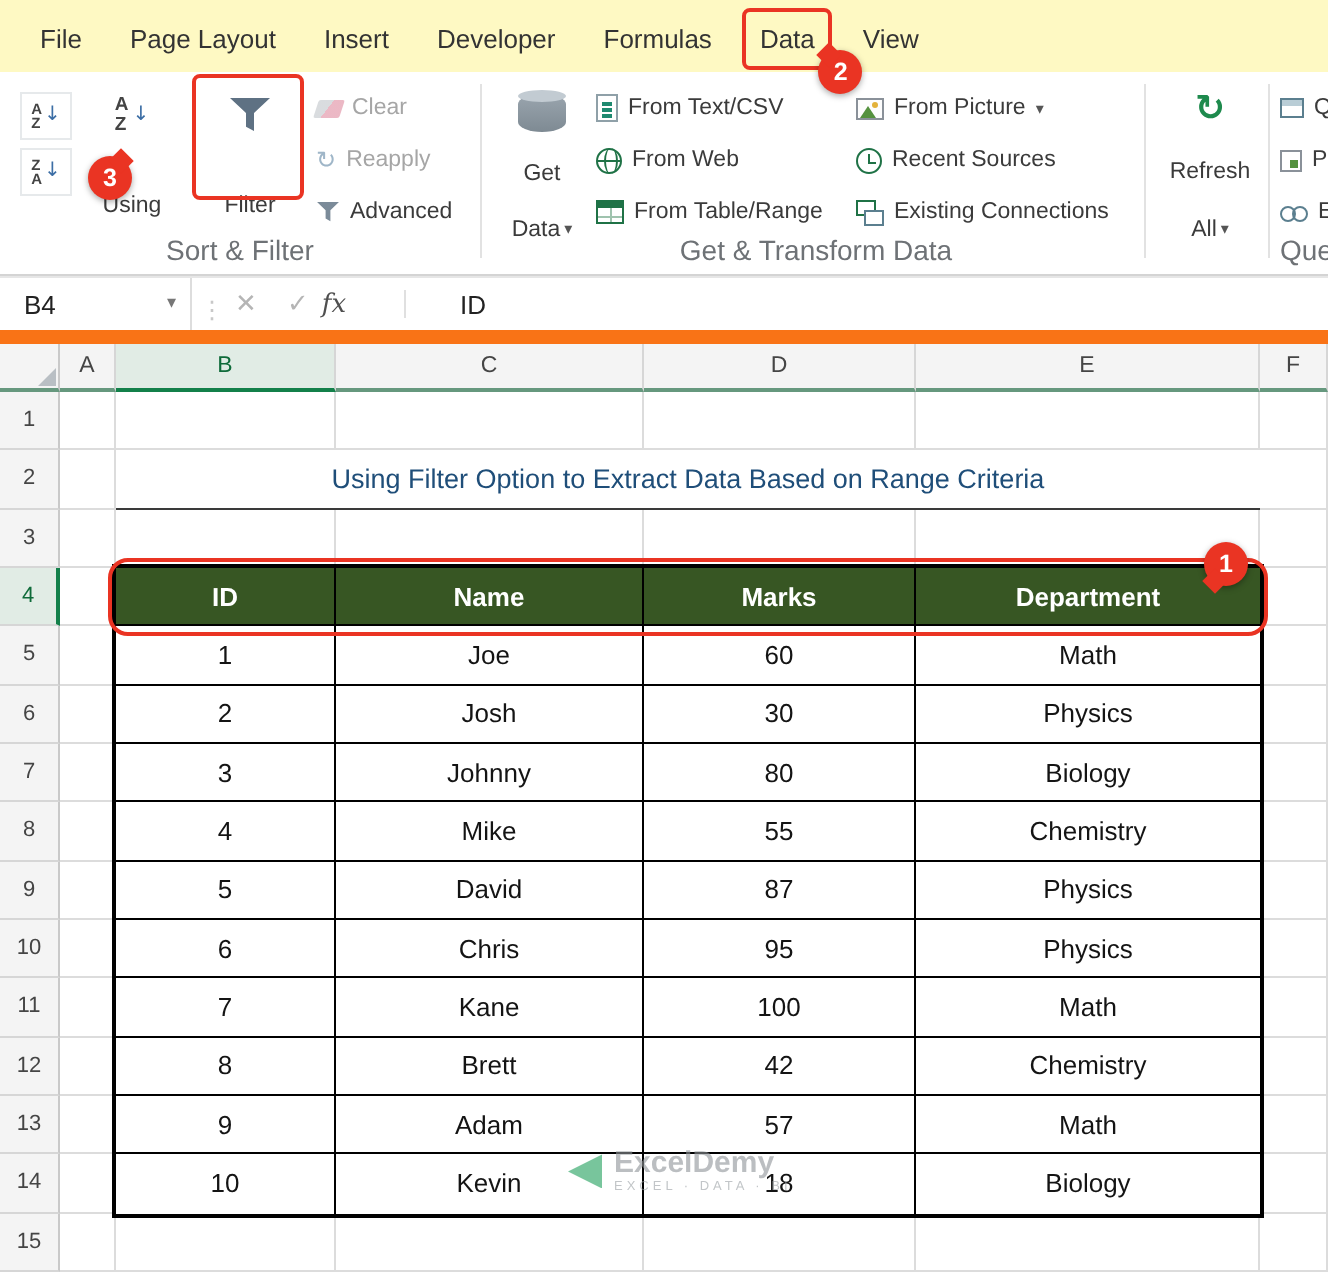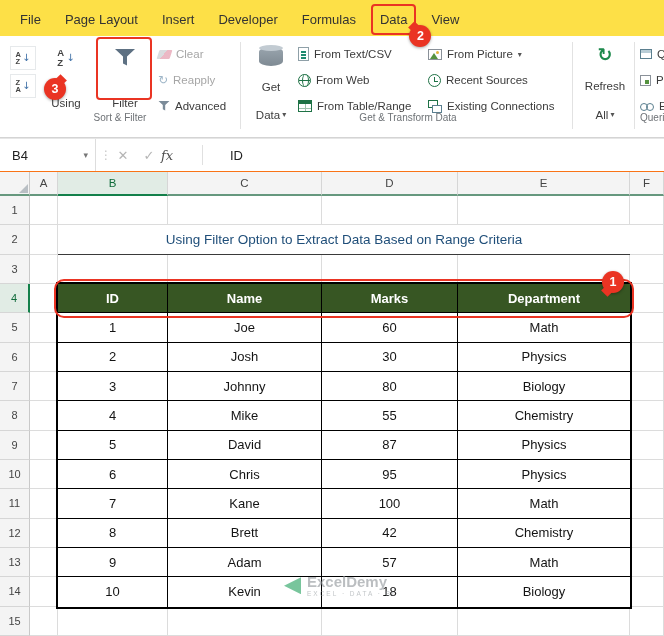--- a/index.html
+++ b/index.html
@@ -1,28 +1,28 @@
 <!DOCTYPE html>
 <html><head>
 <meta charset="utf-8">
 <style>
   *{box-sizing:border-box;margin:0;padding:0}
   html,body{background:#fff}
   body{font-family:"Liberation Sans","DejaVu Sans",sans-serif}
   .app{position:relative;width:664px;height:636px;background:#fff;overflow:hidden}
 
   
-  .menubar{position:absolute;top:0;left:0;width:664px;height:40px;display:flex;align-items:center;padding-left:8px;background:#fde047;border-bottom:1px solid #f0f0f0}
+  .menubar{position:absolute;top:0;left:0;width:664px;height:40px;display:flex;align-items:center;padding-left:8px;background:#fef9c3;border-bottom:1px solid #f0f0f0}
   .mtab{position:relative;height:100%;display:flex;align-items:center;padding:0 12px;font-size:13px;color:#333;cursor:pointer;white-space:nowrap}
   .red-outline{position:absolute;inset:4px 3px;border:2px solid #ea3423;border-radius:4px;pointer-events:none}
 
   
   .ribbon{position:absolute;top:36px;left:0;width:664px;height:102px;background:#fff;border-bottom:1px solid #d4d4d4}
   .vsep{position:absolute;top:6px;bottom:8px;width:1px;background:#e2e2e2}
-  .grplabel{position:absolute;bottom:14px;font-size:10px;color:#6e7276;text-align:center;white-space:nowrap}
+  .grplabel{position:absolute;bottom:4px;font-size:14px;color:#6e7276;text-align:center;white-space:nowrap}
   .bigbtn{position:absolute;display:flex;flex-direction:column;align-items:center;justify-content:space-between;font-size:11.5px;color:#3b3b3b;cursor:pointer}
   .bigbtn .lbl{display:flex;align-items:center;gap:2px;white-space:nowrap;line-height:14px}
   .rrow{position:absolute;display:flex;align-items:center;gap:5px;height:22px;font-size:11.5px;color:#3b3b3b;white-space:nowrap;cursor:pointer}
   .rrow.disabled{color:#a6a6a6}
   .caret{font-style:normal;font-size:8px;color:#555;font-family:"DejaVu Sans",sans-serif}
   .g{font-family:"DejaVu Sans",sans-serif}
   .mini{position:absolute;width:26px;height:24px;border:1px solid #e6e9eb;display:flex;align-items:center;justify-content:center;gap:1px;cursor:pointer;background:#fff}
   .az-col{display:flex;flex-direction:column;font-size:7.5px;line-height:7.5px;font-weight:bold;color:#444}
   .az-col i{font-style:normal}
   .az-col.big{font-size:9.5px;line-height:9.5px}
@@ -52,21 +52,21 @@
   .ic-advfunnel{width:12px;height:11px;background:#7b8b99;clip-path:polygon(0 0,100% 0,60% 42%,60% 92%,40% 80%,40% 42%)}
   .ic-refresh{font-size:18px;color:#1e8a4d;font-weight:bold;line-height:18px}
   .ic-win{width:12px;height:10px;border:1px solid #5b7f8f;background:linear-gradient(#b9cdd6 0 3px,#fff 3px)}
   .ic-props{width:11px;height:11px;border:1px solid #8a9199;background:#fff}
   .ic-props::after{content:"";position:absolute;right:1px;bottom:1px;width:4px;height:4px;background:#55923f}
   .ic-links{width:14px;height:10px}
   .ic-links::before{content:"";position:absolute;left:0;top:2px;width:6px;height:6px;border:1.3px solid #5b7f8f;border-radius:50%}
   .ic-links::after{content:"";position:absolute;right:0;top:2px;width:6px;height:6px;border:1.3px solid #5b7f8f;border-radius:50%}
 
   
-  .fbar{position:absolute;top:138px;left:0;width:664px;height:34px;background:#fff;border-top:1px solid #e6e6e6;border-bottom:1px solid #f97316}
+  .fbar{position:absolute;top:138px;left:0;width:664px;height:34px;background:#fff;border-top:1px solid #e6e6e6;border-bottom:7px solid #f97316}
   .namebox{position:absolute;left:0;top:0;width:96px;height:100%;display:flex;align-items:center;padding-left:12px;font-size:13px;color:#222;border-right:1px solid #ddd;cursor:pointer}
   .namebox .caret{position:absolute;right:7px;font-size:9px;color:#777}
   .fdots{position:absolute;left:100px;top:9px;color:#c8c8c8;font-size:12px}
   .fbtn{position:absolute;top:0;height:100%;width:22px;display:flex;align-items:center;justify-content:center;font-size:13px;color:#b5b5b5;cursor:pointer}
   .fx{font-family:"DejaVu Serif",serif;font-style:italic;color:#4f4f4f;font-size:13px}
   .fdiv{position:absolute;left:202px;top:6px;bottom:6px;width:1px;background:#e0e0e0}
   .fvalue{position:absolute;left:230px;top:0;height:100%;display:flex;align-items:center;font-size:13px;color:#222}
 
   
   .sheet{position:absolute;top:172px;left:0;width:664px;height:464px;background:#fff}

